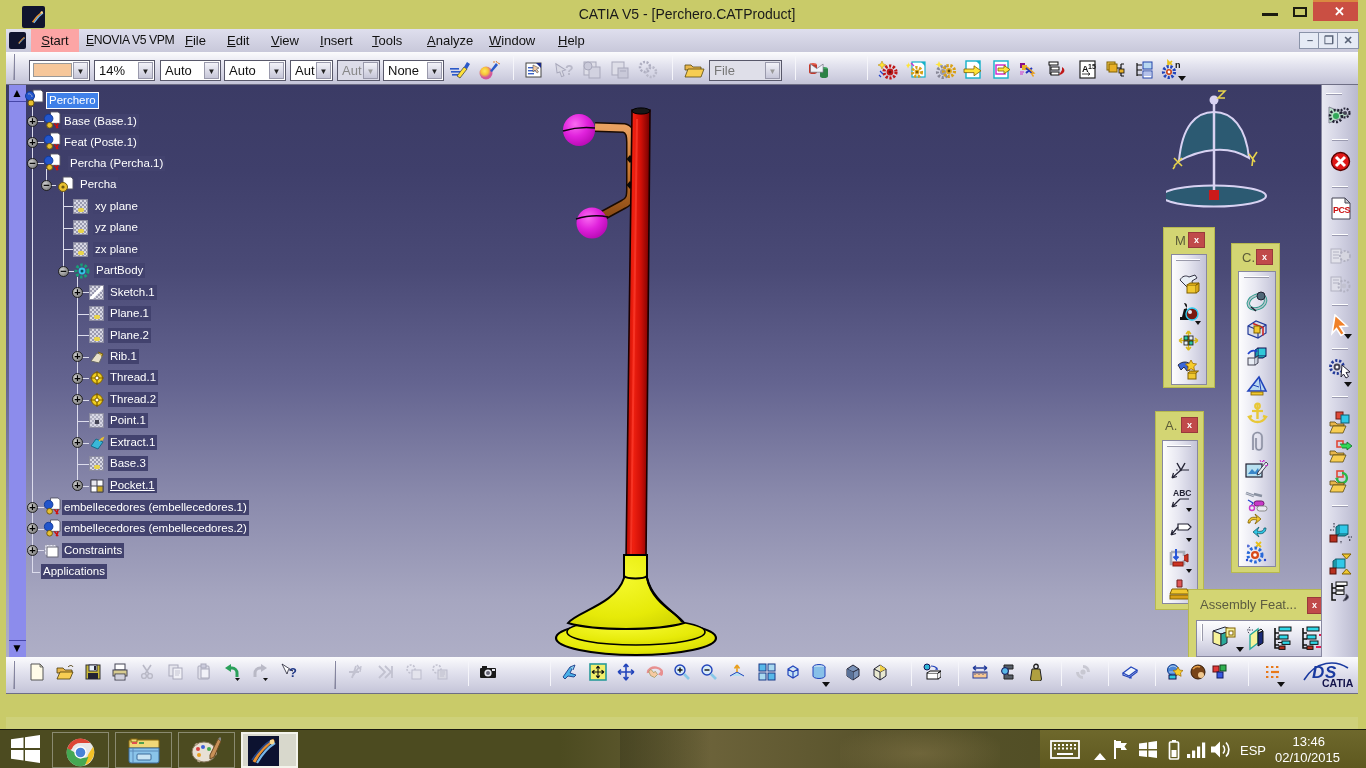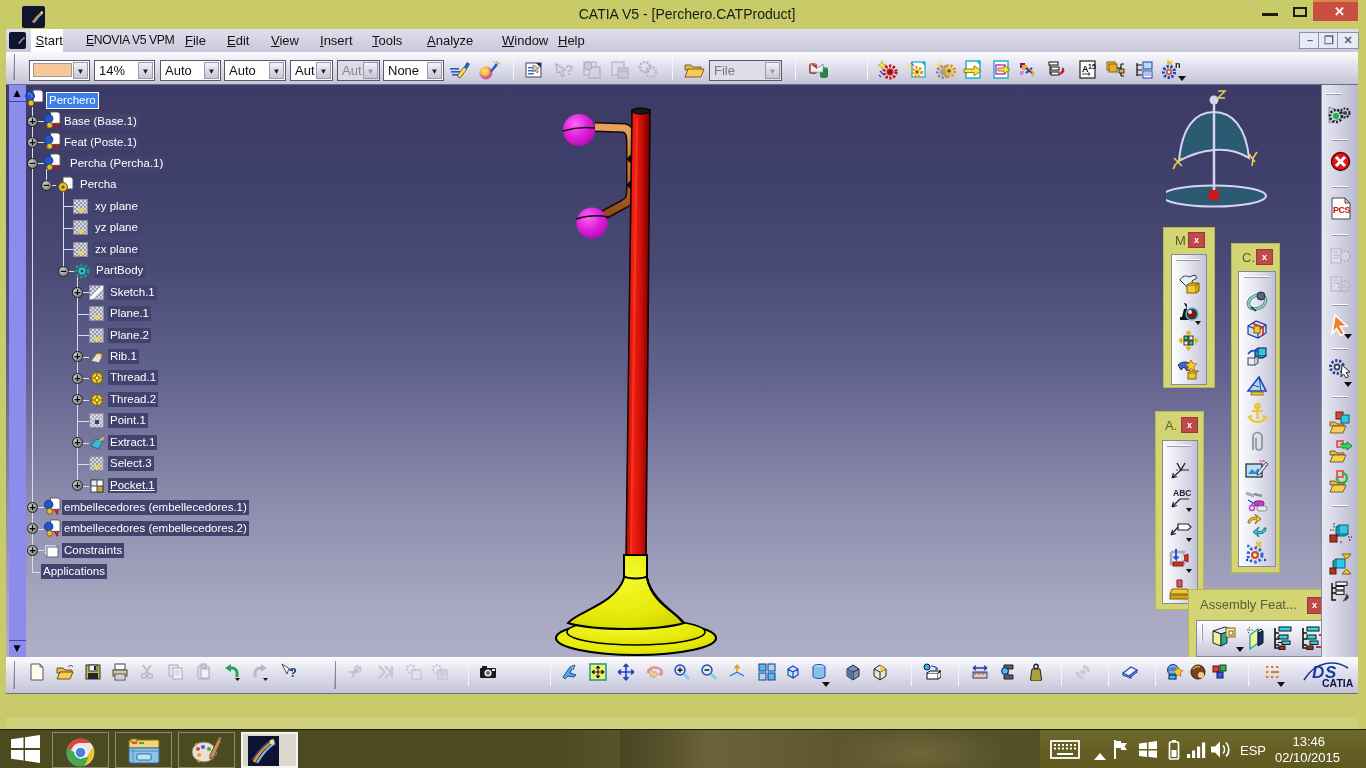--- a/index.html
+++ b/index.html
@@ -14,21 +14,21 @@
 .streak{width:100%;height:100%;}
 #closebtn{left:1313px;top:0;width:45px;height:21px;background:#ca4f43;border-top:2px solid #d98a41;}
 #closebtn div{color:#fff;font-size:13px;text-align:center;line-height:19px;font-weight:bold;}
 #minbtn{left:1262px;top:13px;width:16px;height:3px;background:#1c1c10;}
 #maxbtn{left:1293px;top:7px;width:14px;height:10px;border:2px solid #1c1c10;}
 
 #menubar{left:6px;top:29px;width:1352px;height:23px;background:linear-gradient(#dfdfee,#c8c8da);}
 #menuicon{left:9px;top:32px;width:17px;height:17px;background:#10142e;border-radius:2px;overflow:hidden;}
 .menu{position:absolute;top:0;height:23px;line-height:23px;font-size:13px;color:#111;}
 .mu{text-decoration:underline;}
-#startitem{left:25px;top:0;width:32px;background:#ffffff;text-align:right;}
+#startitem{left:25px;top:0;width:48px;background:#fca5a5;text-align:center;}
 .mdibtn{position:absolute;top:3px;width:22px;height:17px;background:#e6ebf5;border:1px solid #8a93a8;color:#5a6478;font-size:11px;text-align:center;line-height:15px;font-weight:bold;}
 
 .tbar{background:linear-gradient(#fbfbfd,#e2e2ee 42%,#c4c4d8);border-bottom:1px solid #6e6e85;}
 #toolbar1{left:6px;top:52px;width:1352px;height:33px;}
 .combo{position:absolute;top:60px;height:21px;background:#fff;border:1px solid #58586a;font-size:13px;color:#111;}
 .combo .ct{position:absolute;left:4px;top:2px;}
 .combo .ca{position:absolute;right:1px;top:1px;bottom:1px;width:15px;background:linear-gradient(#f2f2f8,#c6c6d8);border:1px solid #9a9aac;color:#222;font-size:8px;text-align:center;line-height:17px;}
 .grip{position:absolute;width:2px;background:linear-gradient(#fff,#9a9ab0);border-right:1px solid #8585a0;}
 .sep{position:absolute;width:1px;background:#9090a8;border-right:1px solid #f5f5fa;}
 .i22{position:absolute;width:22px;height:22px;top:59px;}
@@ -99,21 +99,21 @@
         <path d="M4 15 C 7 11 10 7 15 4" stroke="#78b8e8" stroke-width="1.4" fill="none"></path>
       </svg></div>
   <div class="menu" id="startitem" style="left:31px;top:29px;"><span class="mu">S</span>tart</div>
   <div class="menu" style="left:86px;top:29px;white-space:nowrap;font-size:12.2px;letter-spacing:-0.4px;"><span class="mu">E</span>NOVIA V5 VPM</div>
   <div class="menu" style="left:185px;top:29px;"><span class="mu">F</span>ile</div>
   <div class="menu" style="left:227px;top:29px;"><span class="mu">E</span>dit</div>
   <div class="menu" style="left:271px;top:29px;"><span class="mu">V</span>iew</div>
   <div class="menu" style="left:320px;top:29px;"><span class="mu">I</span>nsert</div>
   <div class="menu" style="left:372px;top:29px;"><span class="mu">T</span>ools</div>
   <div class="menu" style="left:427px;top:29px;"><span class="mu">A</span>nalyze</div>
-  <div class="menu" style="left:502px;top:29px;"><span class="mu">W</span>indow</div>
+  <div class="menu" style="left:489px;top:29px;"><span class="mu">W</span>indow</div>
   <div class="menu" style="left:558px;top:29px;"><span class="mu">H</span>elp</div>
   <div class="mdibtn" style="left:1299px;top:32px;">–</div>
   <div class="mdibtn" style="left:1318px;top:32px;">❐</div>
   <div class="mdibtn" style="left:1337px;top:32px;">✕</div>
 
   <div class="abs tbar" id="toolbar1"></div>
   <div class="abs" id="tb1items" style="left:0;top:0;width:1366px;height:85px;">
     <div class="grip" style="left:13px;top:54px;height:26px;"></div>
     <div class="combo" style="left:29px;width:61px;">
         <div style="position:absolute;left:3px;top:2px;width:39px;height:14px;background:#f6c79a;border:1px solid #999;"></div>
@@ -404,21 +404,21 @@
         <div class="trow" style="left:102px;top:307px;"><span class="tlabel">Thread.2</span></div>
         <div class="ticon ic-point" style="left:83px;top:328px;"></div>
         <div class="trow" style="left:102px;top:328px;"><span class="tlabel">Point.1</span></div>
         <div class="expander" style="left:66px;top:352px;">+</div>
         <svg class="ticon" style="left:83px;top:350px;" viewBox="0 0 16 16">
             <path d="M2 11 L7 4 l7 3 -5 7 Z" fill="#38b8d8" stroke="#1a6a88"></path>
             <path d="M10 6 l4-3 M12 4 l2-1 -1 2.5" stroke="#e8c030" stroke-width="1.5" fill="none"></path>
           </svg>
         <div class="trow" style="left:102px;top:350px;"><span class="tlabel">Extract.1</span></div>
         <div class="ticon ic-plane" style="left:83px;top:371px;"></div>
-        <div class="trow" style="left:102px;top:371px;"><span class="tlabel">Select.3</span></div>
+        <div class="trow" style="left:102px;top:371px;"><span class="tlabel">Base.3</span></div>
         <div class="expander" style="left:66px;top:395px;">+</div>
         <svg class="ticon" style="left:83px;top:393px;" viewBox="0 0 16 16">
             <rect x="2" y="2" width="12" height="12" fill="#fff" stroke="#445"></rect>
             <path d="M2 2 h6 v6 h-6 Z" fill="#e8e8f0" stroke="#445"></path>
             <path d="M8 8 h6 v6 h-6 Z" fill="#c8a828" stroke="#445"></path>
           </svg>
         <div class="trow" style="left:102px;top:393px;"><span class="tlabel" style="text-decoration:underline;">Pocket.1</span></div>
         <div class="expander" style="left:21px;top:417px;">+</div>
         <svg class="ticon" style="left:36px;top:412px;width:19px;height:19px;" viewBox="0 0 20 20">
             <path d="M9 1 h8 l2 2 v10 h-10 Z" fill="#fff" stroke="#556"></path>

